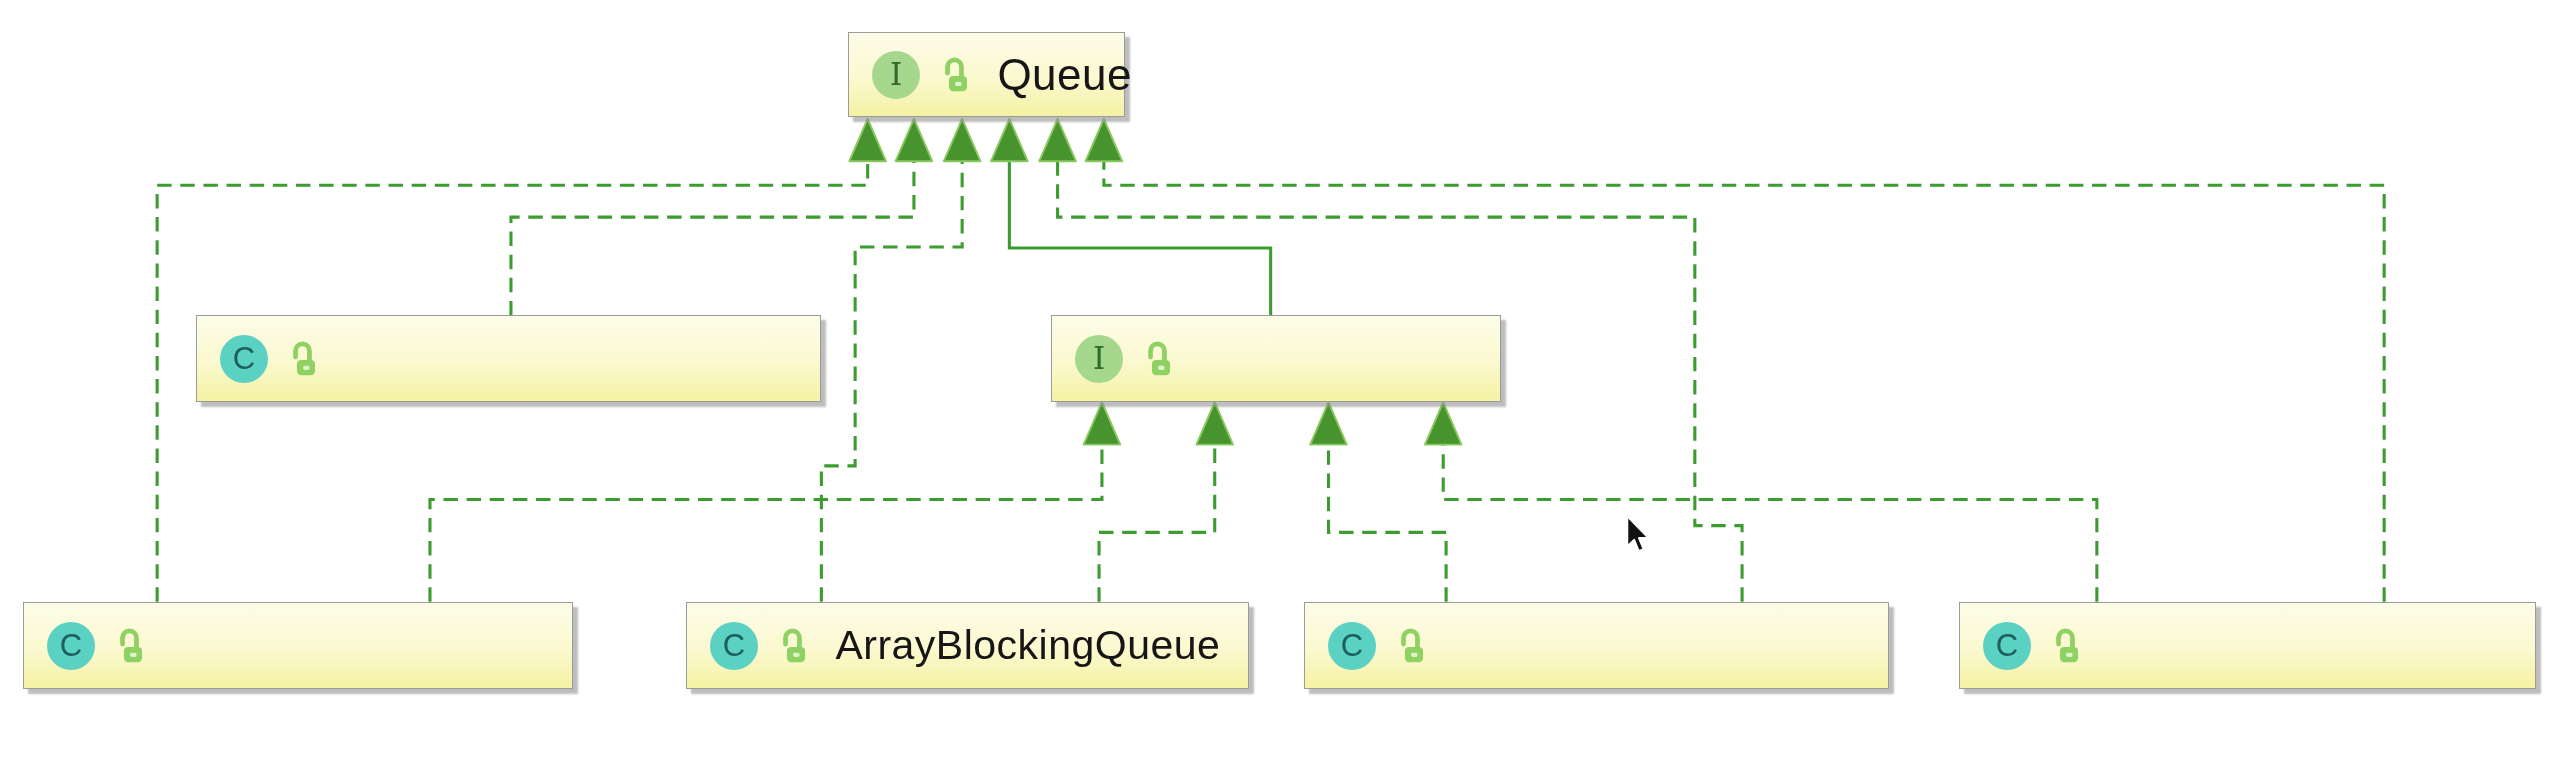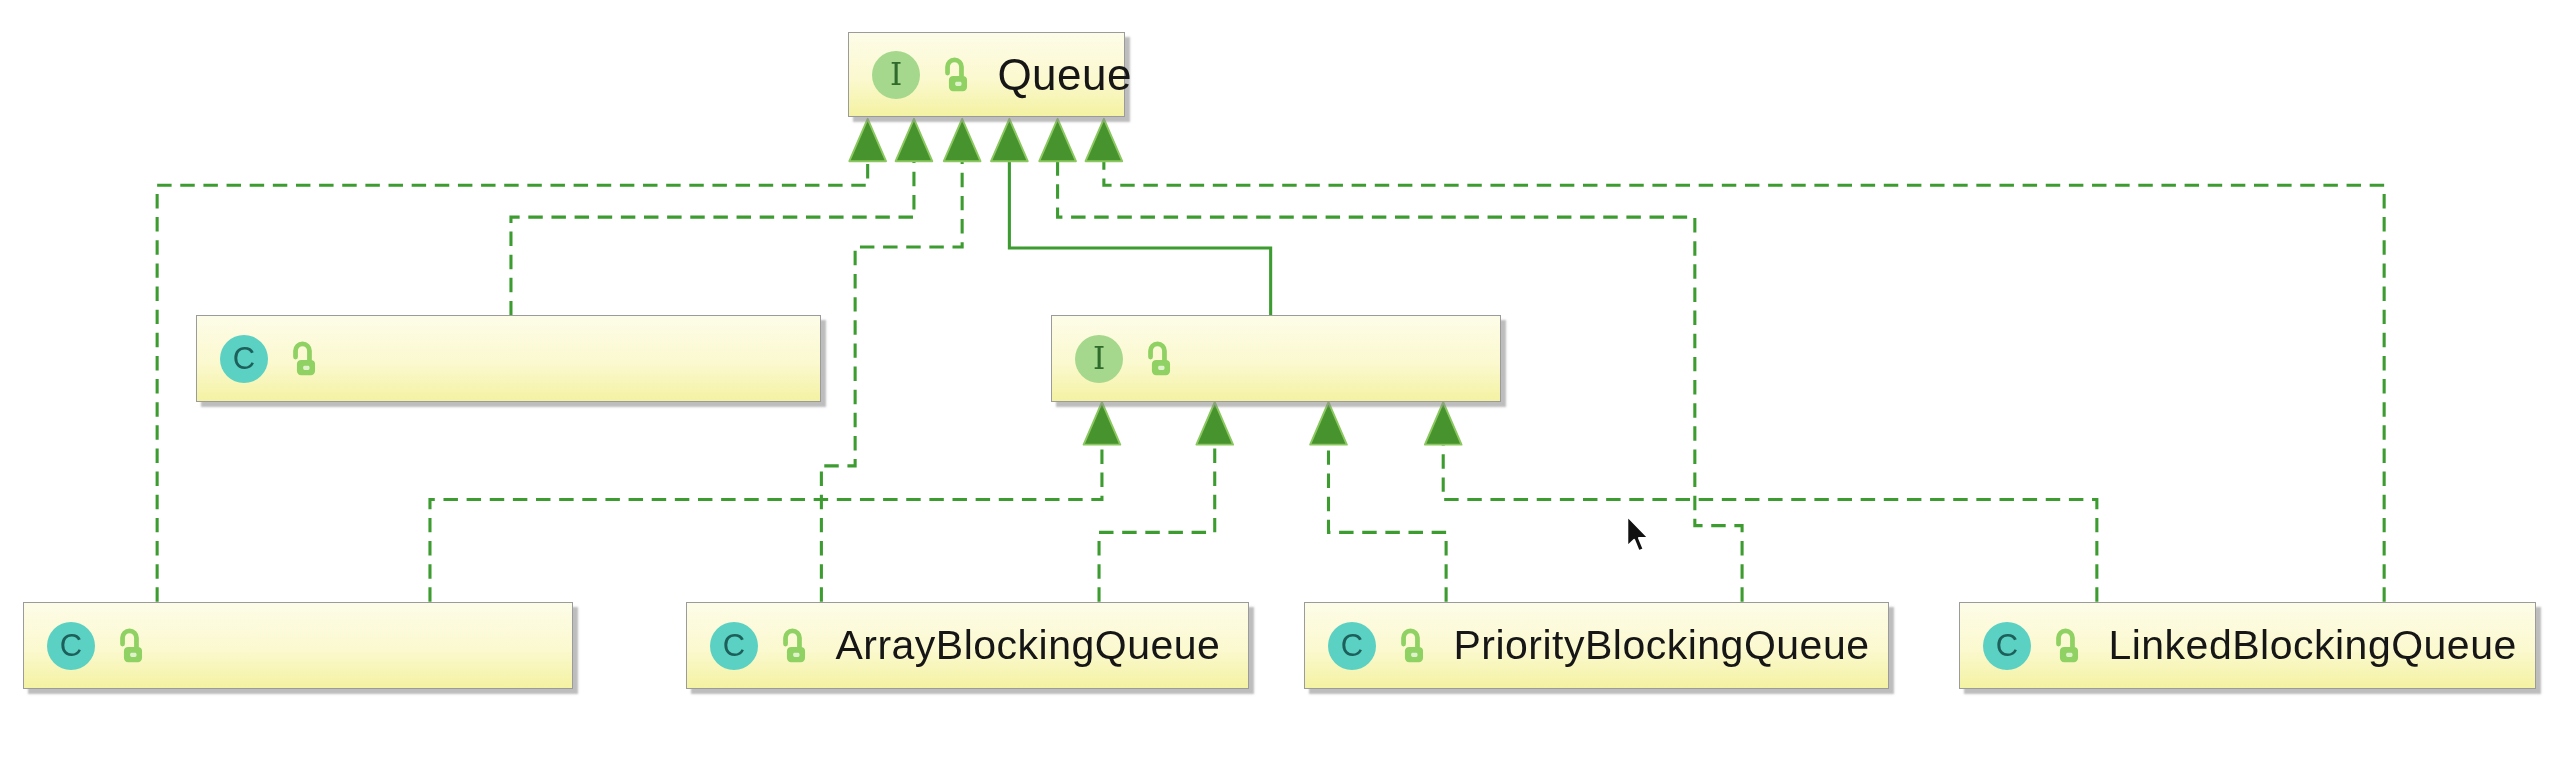--- a/index.html
+++ b/index.html
@@ -146,27 +146,25 @@
     </div>
     <div class="node" style="left: 1304px; top: 602px; width: 585px; height: 87px;">
       <span class="badge kind-class">
         <span class="letter">C</span>
       </span>
       <svg class="lock" viewBox="0 0 24 28">
         <path class="lock-shackle" d="M7 13 v-4.5 a5 5 0 0 1 10 0 v6.5" fill="none" stroke-width="3.4" stroke-linecap="round" stroke="#8fd163"></path>
         <rect class="lock-body" x="8" y="15" width="13" height="11" rx="3" fill="#8fd163"></rect>
         <rect class="lock-slot" x="12.5" y="19.2" width="4.5" height="3" rx="1" fill="#dff2cc"></rect>
       </svg>
-      <span class="label">PriorityBlockingQueue</span>
     </div>
     <div class="node" style="left: 1959px; top: 602px; width: 577px; height: 87px;">
       <span class="badge kind-class">
         <span class="letter">C</span>
       </span>
       <svg class="lock" viewBox="0 0 24 28">
         <path class="lock-shackle" d="M7 13 v-4.5 a5 5 0 0 1 10 0 v6.5" fill="none" stroke-width="3.4" stroke-linecap="round" stroke="#8fd163"></path>
         <rect class="lock-body" x="8" y="15" width="13" height="11" rx="3" fill="#8fd163"></rect>
         <rect class="lock-slot" x="12.5" y="19.2" width="4.5" height="3" rx="1" fill="#dff2cc"></rect>
       </svg>
-      <span class="label">LinkedBlockingQueue</span>
     </div>
   </div>
 
 
 </body></html>

